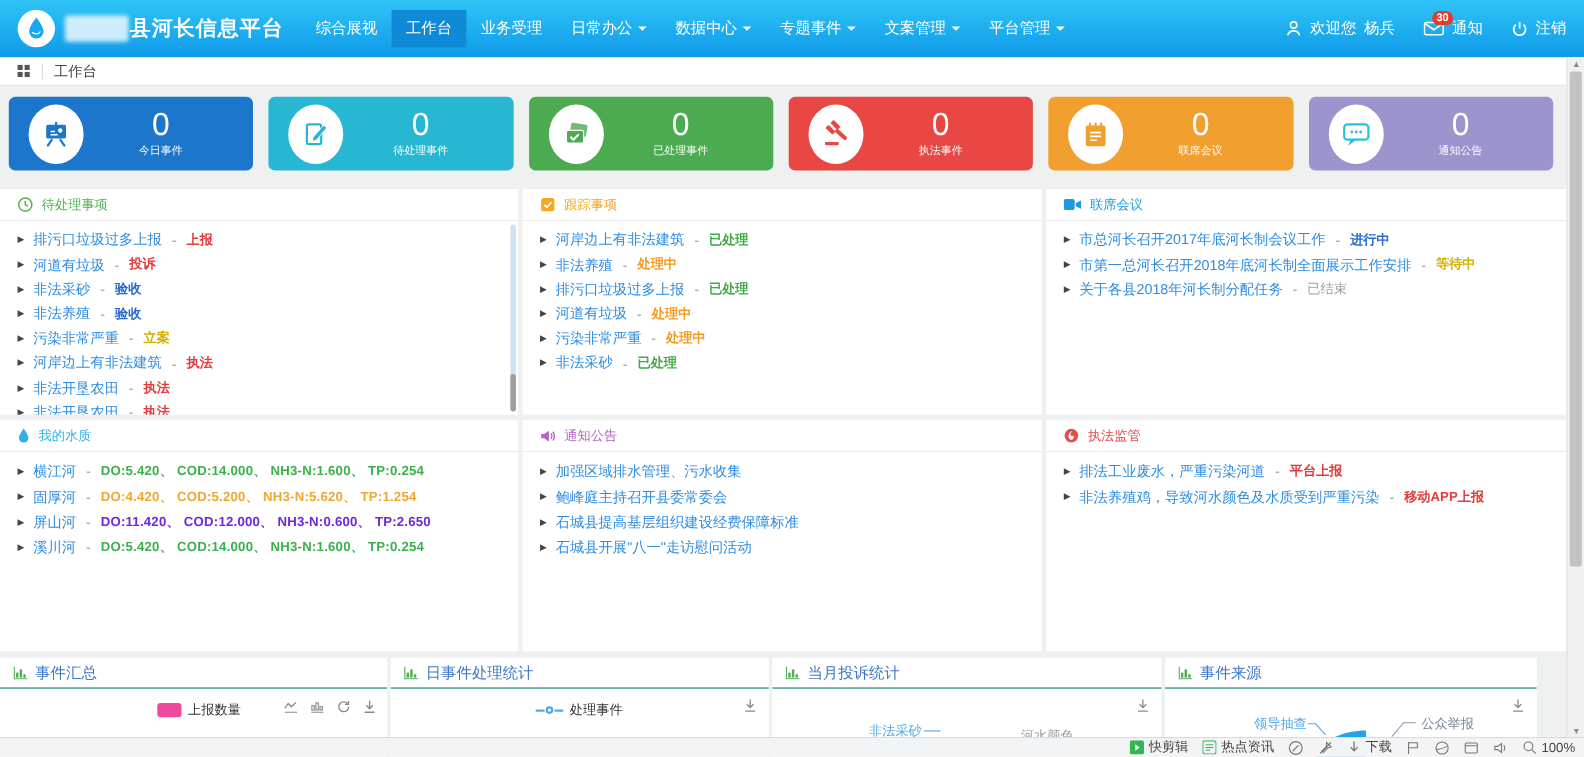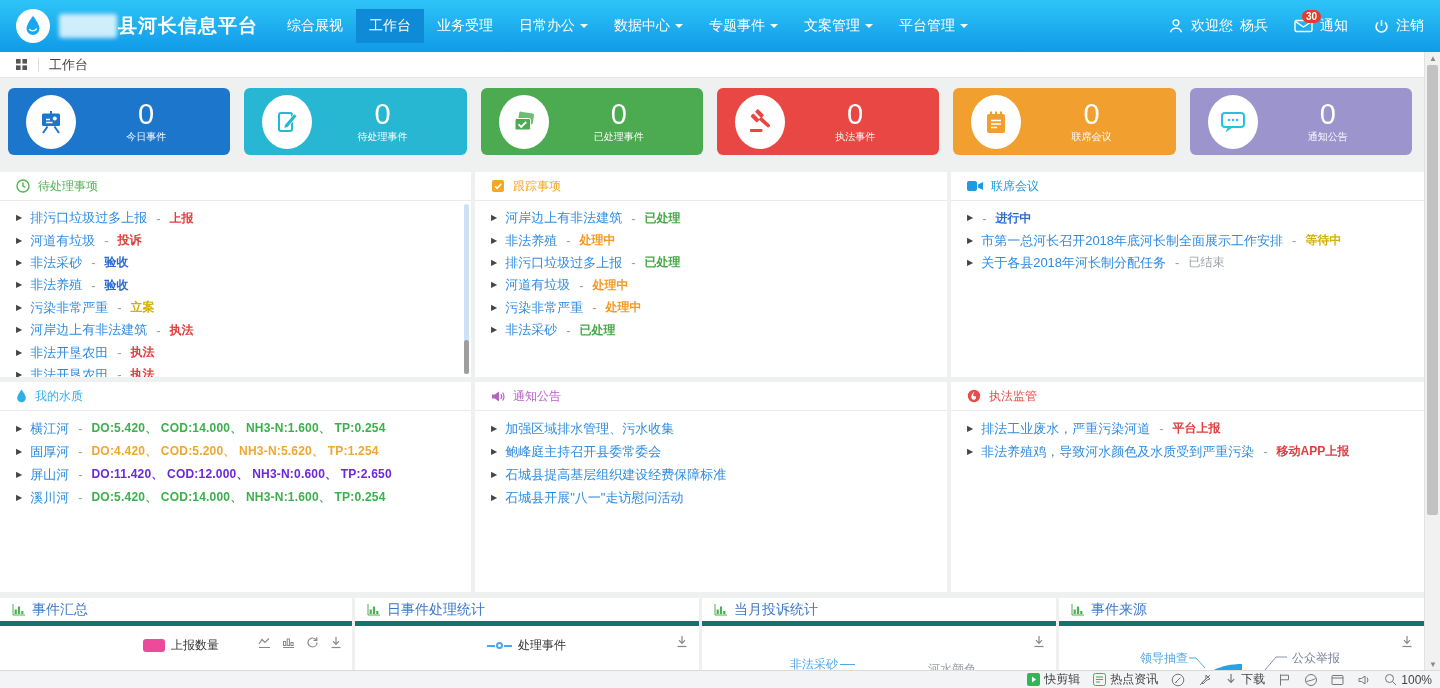--- a/index.html
+++ b/index.html
@@ -64,23 +64,23 @@
   .dash{color:#999;margin:0 1px;}
   .tag{font-size:12px;font-weight:bold;}
   .tag.muted{font-weight:normal;}
   .values{font-size:12px;font-weight:bold;letter-spacing:.2px;}
   .inner-scroll{position:absolute;right:2px;top:32px;width:5px;height:170px;background:#cfe2f4;border-radius:3px;}
   .inner-thumb{position:absolute;left:0;bottom:0;width:5px;height:34px;background:#9e9e9e;border-radius:3px;}
 
   
   .chart-panel{position:absolute;top:598px;height:90px;background:#fff;overflow:hidden;}
   #c1{left:0;width:352px;} #c2{left:355px;width:344px;}
-  #c3{left:702px;width:354px;} #c4{left:1059px;width:365px;}
+  #c3{left:702px;width:354px;} #c4{left:1059px;width:338px;}
   .chart-h{height:28px;display:flex;align-items:center;gap:7px;padding:0 12px;
-    border-bottom:5px solid #0f766e;font-size:14px;color:#3d76c8;}
+    border-bottom:1px solid #0f766e;font-size:14px;color:#3d76c8;}
   .chart-body{position:relative;height:62px;font-size:12px;color:#333;}
   .legend{position:absolute;display:flex;align-items:center;gap:6px;cursor:pointer;}
   .c1-legend{left:108px;top:11px;padding-left:35px;}
   .swatch{width:22px;height:13px;border-radius:3px;background:#ed4a9c;}
   .toolbox{position:absolute;right:10px;top:10px;display:flex;gap:11px;align-items:center;}
   .toolbox svg{cursor:pointer;}
   .c2-legend{left:132px;top:11px;}
   .lmark{display:flex;align-items:center;}
   .lline{width:8px;height:0;border-top:2px solid #4aa7e8;}
   .lcircle{width:7px;height:7px;border:2px solid #4aa7e8;border-radius:50%;background:#fff;margin:0 1px;}
@@ -405,20 +405,21 @@
         <svg width="16" height="12" viewBox="0 0 16 12">
           <rect x="0" y="1" width="10" height="10" rx="2" fill="currentColor"></rect>
           <path d="M11 4.5L16 2v8l-5-2.5z" fill="currentColor"></path>
         </svg>
       </span>
     <span>联席会议</span>
   </div>
   <ul>
       <li>
         <span class="bullet">▶</span>
+        <a class="item-link">市总河长召开2017年底河长制会议工作</a>
         <span class="dash">-</span>
         <b class="tag" style="color: rgb(42, 107, 210);">进行中</b>
       </li>
       <li>
         <span class="bullet">▶</span>
         <a class="item-link">市第一总河长召开2018年底河长制全面展示工作安排</a>
         <span class="dash">-</span>
         <b class="tag" style="color: rgb(212, 177, 6);">等待中</b>
       </li>
       <li>

